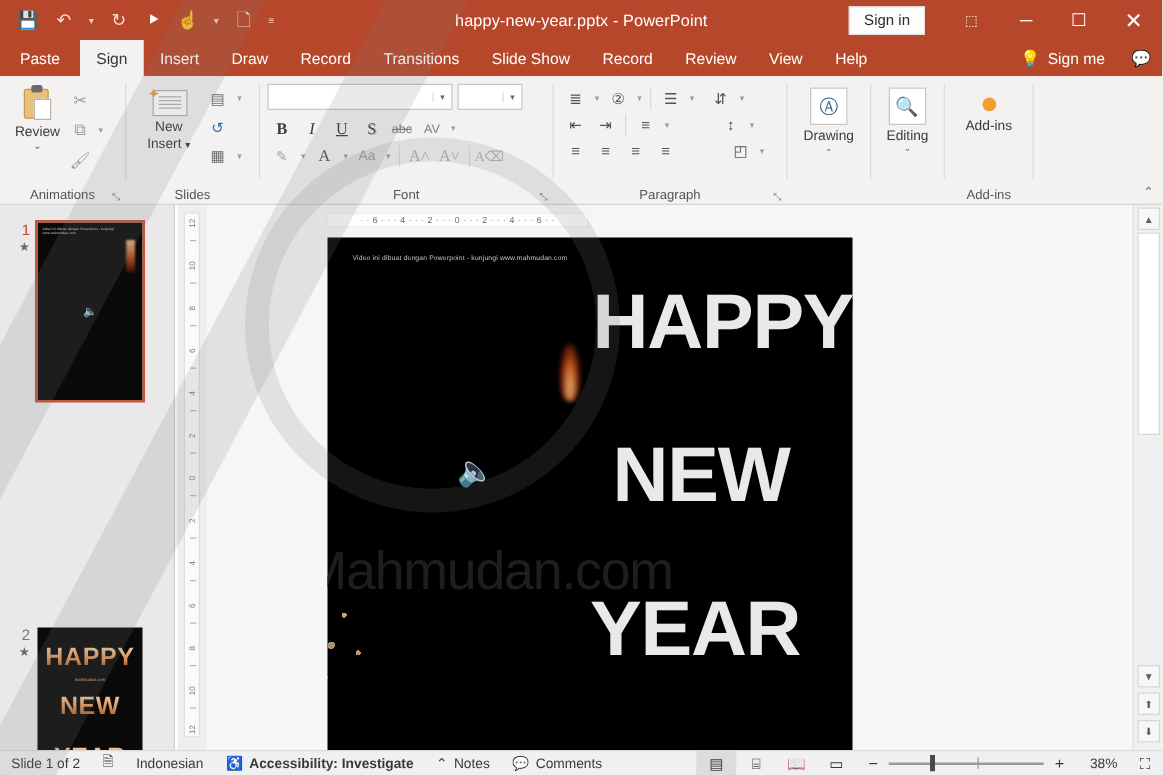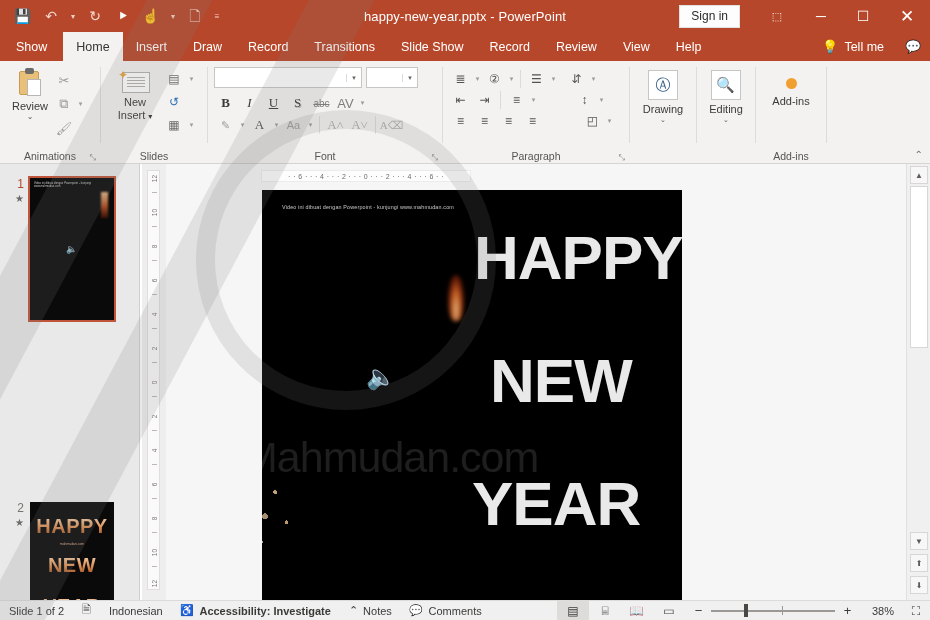--- a/index.html
+++ b/index.html
@@ -241,35 +241,35 @@
     <div class="title-right">
       <div class="signin">Sign in</div>
       <div class="win-btn ribbondisp">⬚</div>
       <div class="win-btn">─</div>
       <div class="win-btn">☐</div>
       <div class="win-btn close">✕</div>
     </div>
   </div>
 
   <div class="tabbar">
-    <div class="tab file">Show</div>
-    <div class="tab active">Home</div>
+    <div class="tab file">Paste</div>
+    <div class="tab active">Sign</div>
     <div class="tab">Insert</div>
     <div class="tab">Draw</div>
     <div class="tab">Record</div>
     <div class="tab">Transitions</div>
     <div class="tab">Slide Show</div>
     <div class="tab">Record</div>
     <div class="tab">Review</div>
     <div class="tab">View</div>
     <div class="tab">Help</div>
     <div class="tab-right">
       <div class="tellme">
         <span class="bulb">💡</span>
-        <span>Tell me</span>
+        <span>Sign me</span>
       </div>
       <div class="cmt-icon">💬</div>
     </div>
   </div>
 
   <div class="ribbon">
 
     <div class="group g-clipboard">
       <div class="group-body">
         <div class="paste-col">
@@ -344,21 +344,21 @@
             <span class="fb-text"></span>
             <span class="fb-caret">▾</span>
           </div>
         </div>
         <div class="font-row">
           <div class="fbtn serif" style="font-weight:bold">B</div>
           <div class="fbtn serif" style="font-style:italic">I</div>
           <div class="fbtn serif" style="text-decoration:underline">U</div>
           <div class="fbtn serif" style="text-shadow:1px 1px 0 #bbb">S</div>
           <div class="fbtn" style="font-size:10px;text-decoration:line-through;color:#807d7a">abc</div>
-          <div class="fbtn" style="font-size:13px;color:#807d7a">AV</div>
+          <div class="fbtn" style="font-size:10px;color:#807d7a">AV</div>
           <div class="caret">▾</div>
         </div>
         <div class="font-row">
           <div class="fbtn" style="font-size:11px;color:#a3a09d">✎</div>
           <div class="caret">▾</div>
           <div class="fbtn serif" style="color:#55524f">A</div>
           <div class="caret">▾</div>
           <div class="fbtn" style="font-size:11px;color:#a3a09d">Aa</div>
           <div class="caret">▾</div>
           <div class="vline"></div>

